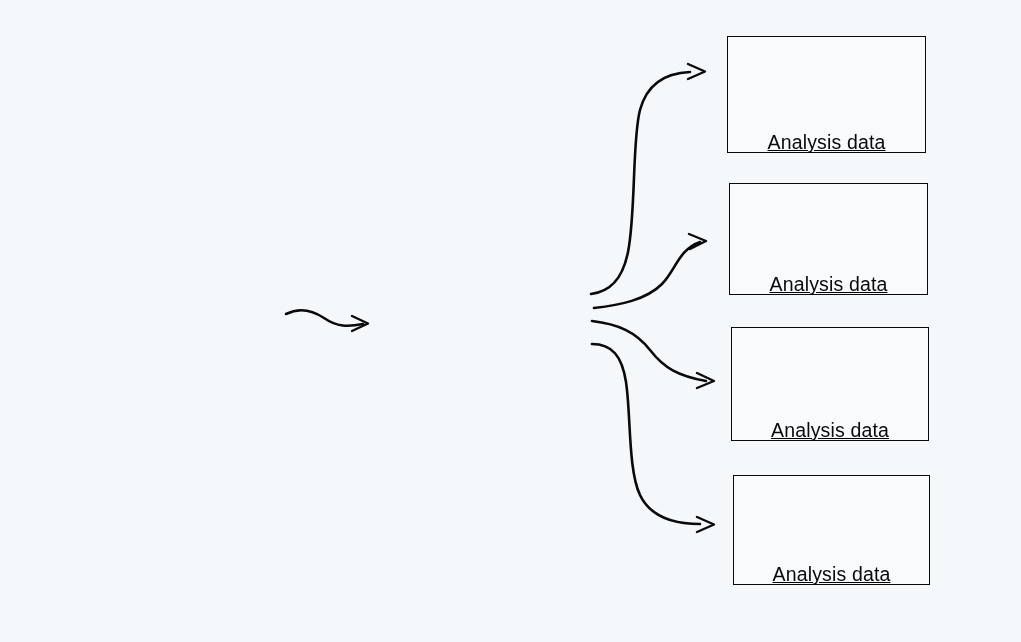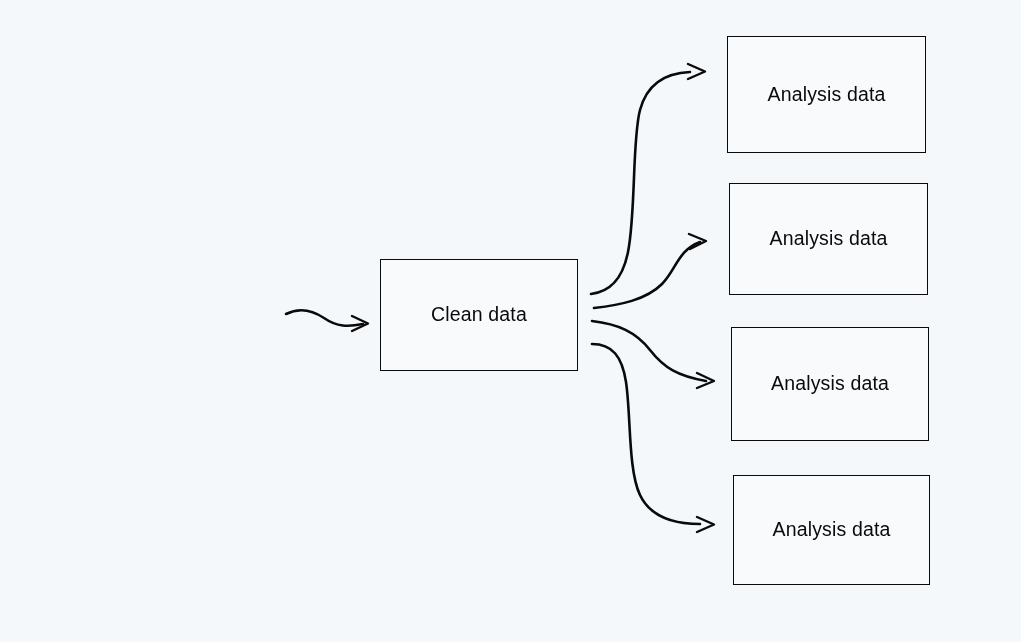--- a/index.html
+++ b/index.html
@@ -18,22 +18,23 @@
     width: 1021px;
     height: 642px;
     background: #f4f8fb;
   }
   .node {
     position: absolute;
     box-sizing: border-box;
     background: #f8fafc;
     border: 1.6px solid #0d0d0d;
     display: flex;
-    align-items: center;
+    align-items: flex-end;
     justify-content: center;
+    text-decoration: underline;
   }
   .node-label {
     font-family: "Liberation Sans", sans-serif;
     font-size: 19.5px;
     color: #0a0a0a;
     letter-spacing: 0.15px;
     line-height: 1;
     white-space: nowrap;
   }
   #edges {
@@ -82,23 +83,20 @@
       <path class="head" d="M 697 373 L 714 381 L 697 388" style="stroke: rgb(10, 10, 10);"></path>
     </g>
 
     <g>
       <path d="M 592 344 C 612 344 622 356 626 382 C 631 415 628 470 640 495 C 650 516 672 524 700 524" style="stroke: rgb(10, 10, 10);"></path>
       <path class="head" d="M 697 517 L 714 524.5 L 697 532" style="stroke: rgb(10, 10, 10);"></path>
     </g>
   </svg>
 
 
-  <div class="node" style="left: 380px; top: 259px; width: 198px; height: 112px; background: rgb(248, 250, 252); border-color: rgb(10, 10, 10);">
-    <span class="node-label">Clean data</span>
-  </div>
 
   <div class="node" style="left: 727px; top: 36px; width: 199px; height: 117px; background: rgb(248, 250, 252); border-color: rgb(10, 10, 10);">
     <span class="node-label">Analysis data</span>
   </div>
 
   <div class="node" style="left: 729px; top: 183px; width: 199px; height: 112px; background: rgb(248, 250, 252); border-color: rgb(10, 10, 10);">
     <span class="node-label">Analysis data</span>
   </div>
 
   <div class="node" style="left: 731px; top: 327px; width: 198px; height: 114px; background: rgb(248, 250, 252); border-color: rgb(10, 10, 10);">

